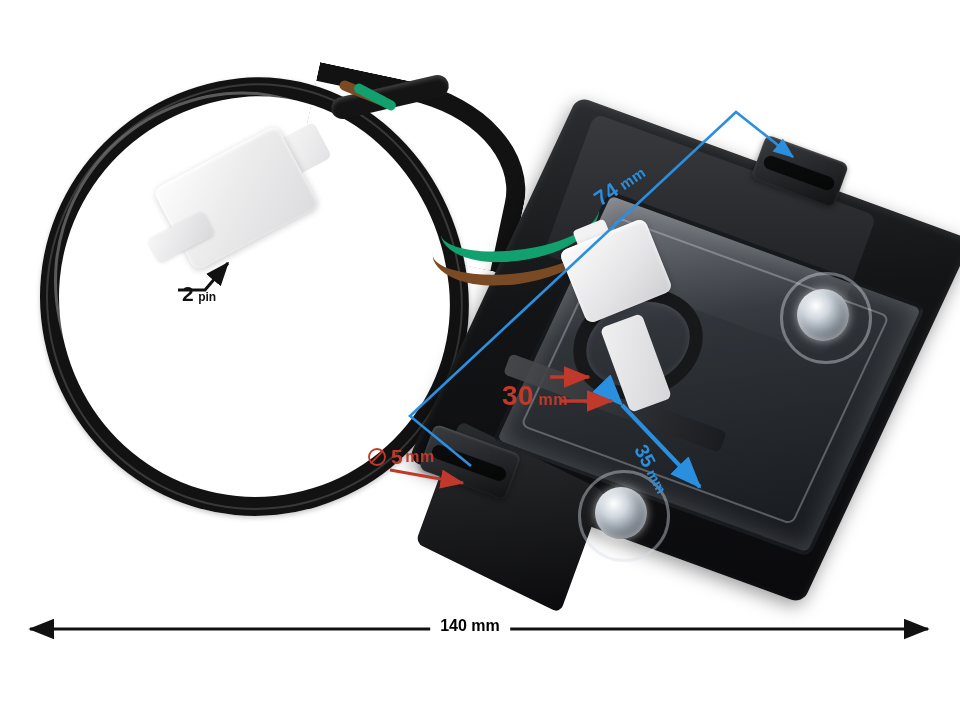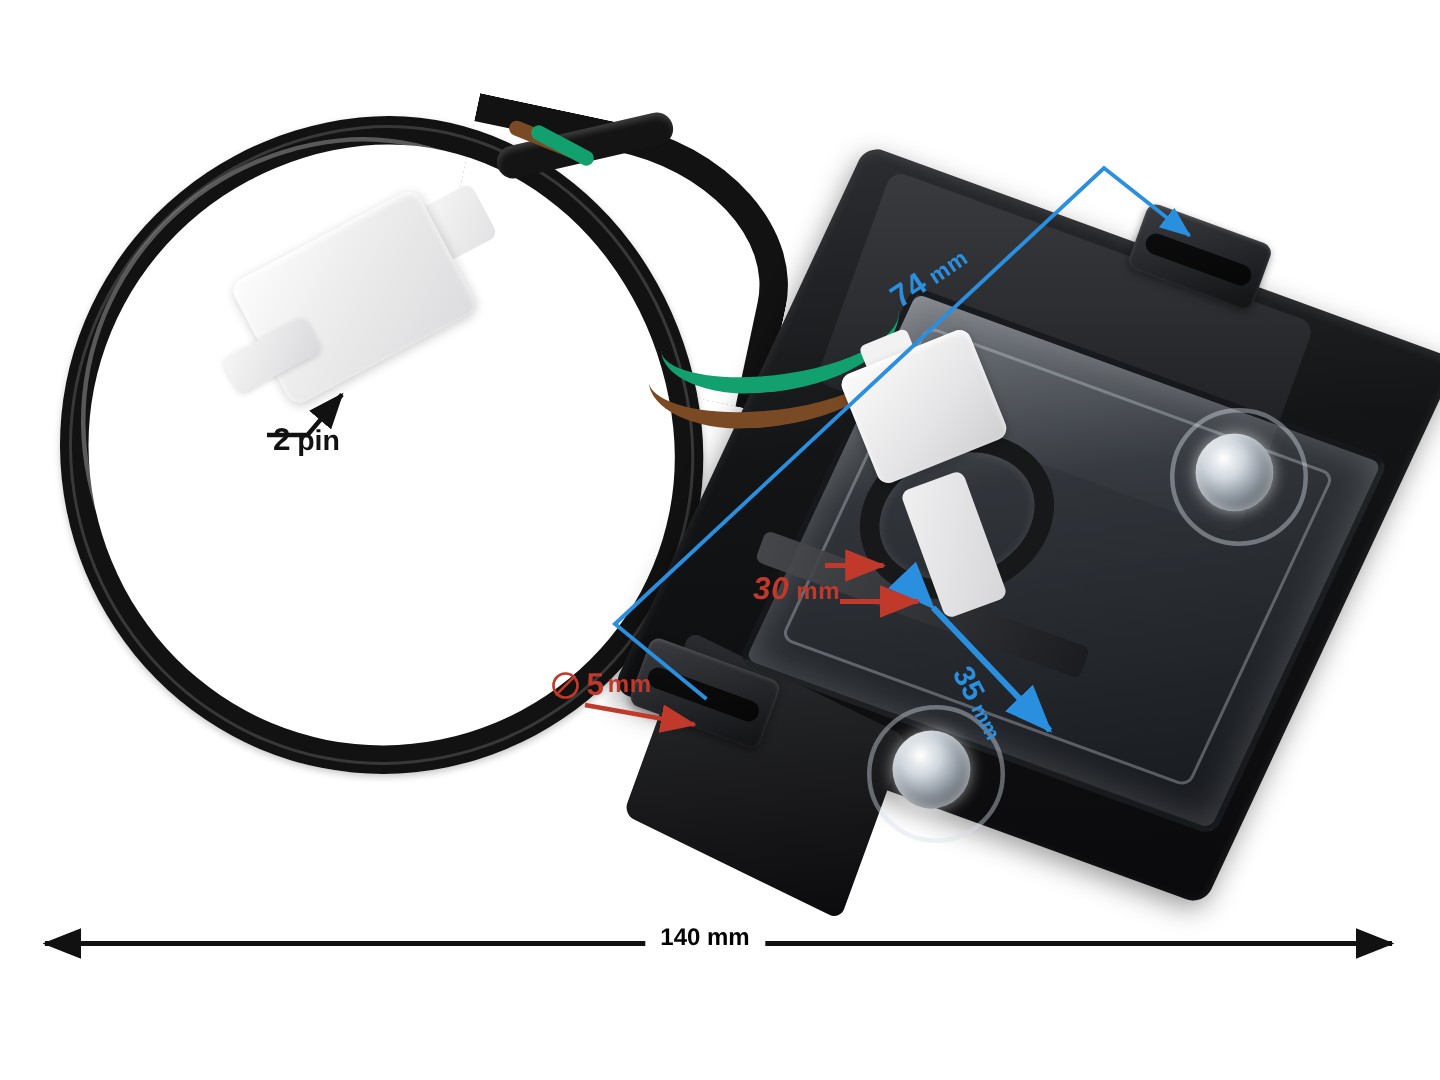--- a/index.html
+++ b/index.html
@@ -202,33 +202,33 @@
   
   #label-35{
     left:640px;top:436px;color:#2B8FE0;
     transform:rotate(62deg);transform-origin:left center;
   }
   #label-35 .anno-num{font-size:20px;}
   #label-35 .anno-unit{font-size:14px;}
 
   
   #label-30{left:502px;top:382px;color:#C0392B;}
-  #label-30 .anno-num{font-size:21px;letter-spacing:.5px;font-style:italic;}
+  #label-30 .anno-num{font-size:28px;letter-spacing:.5px;}
   #label-30 .anno-unit{font-size:16px;letter-spacing:.5px;}
 
   
   #label-5{left:367px;top:446px;color:#C0392B;display:flex;align-items:center;gap:2px;}
   #label-5 .anno-num{font-size:21px;letter-spacing:.5px;}
   #label-5 .anno-unit{font-size:16px;letter-spacing:.5px;}
   #dia-symbol{display:inline-block;width:20px;height:20px;margin-right:2px;}
 
   
   #label-2pin{left:182px;top:283px;color:#111;}
   #label-2pin .anno-num{font-size:21px;}
-  #label-2pin .anno-unit{font-size:19px;}
+  #label-2pin .anno-unit{font-size:12px;}
   #label-290-box{
     position:absolute;left:470px;top:618px;transform:translateX(-50%);
     background:#fff;padding:0 10px;
   }
 </style>
 </head>
 <body>
 
 <div id="stage">
 

